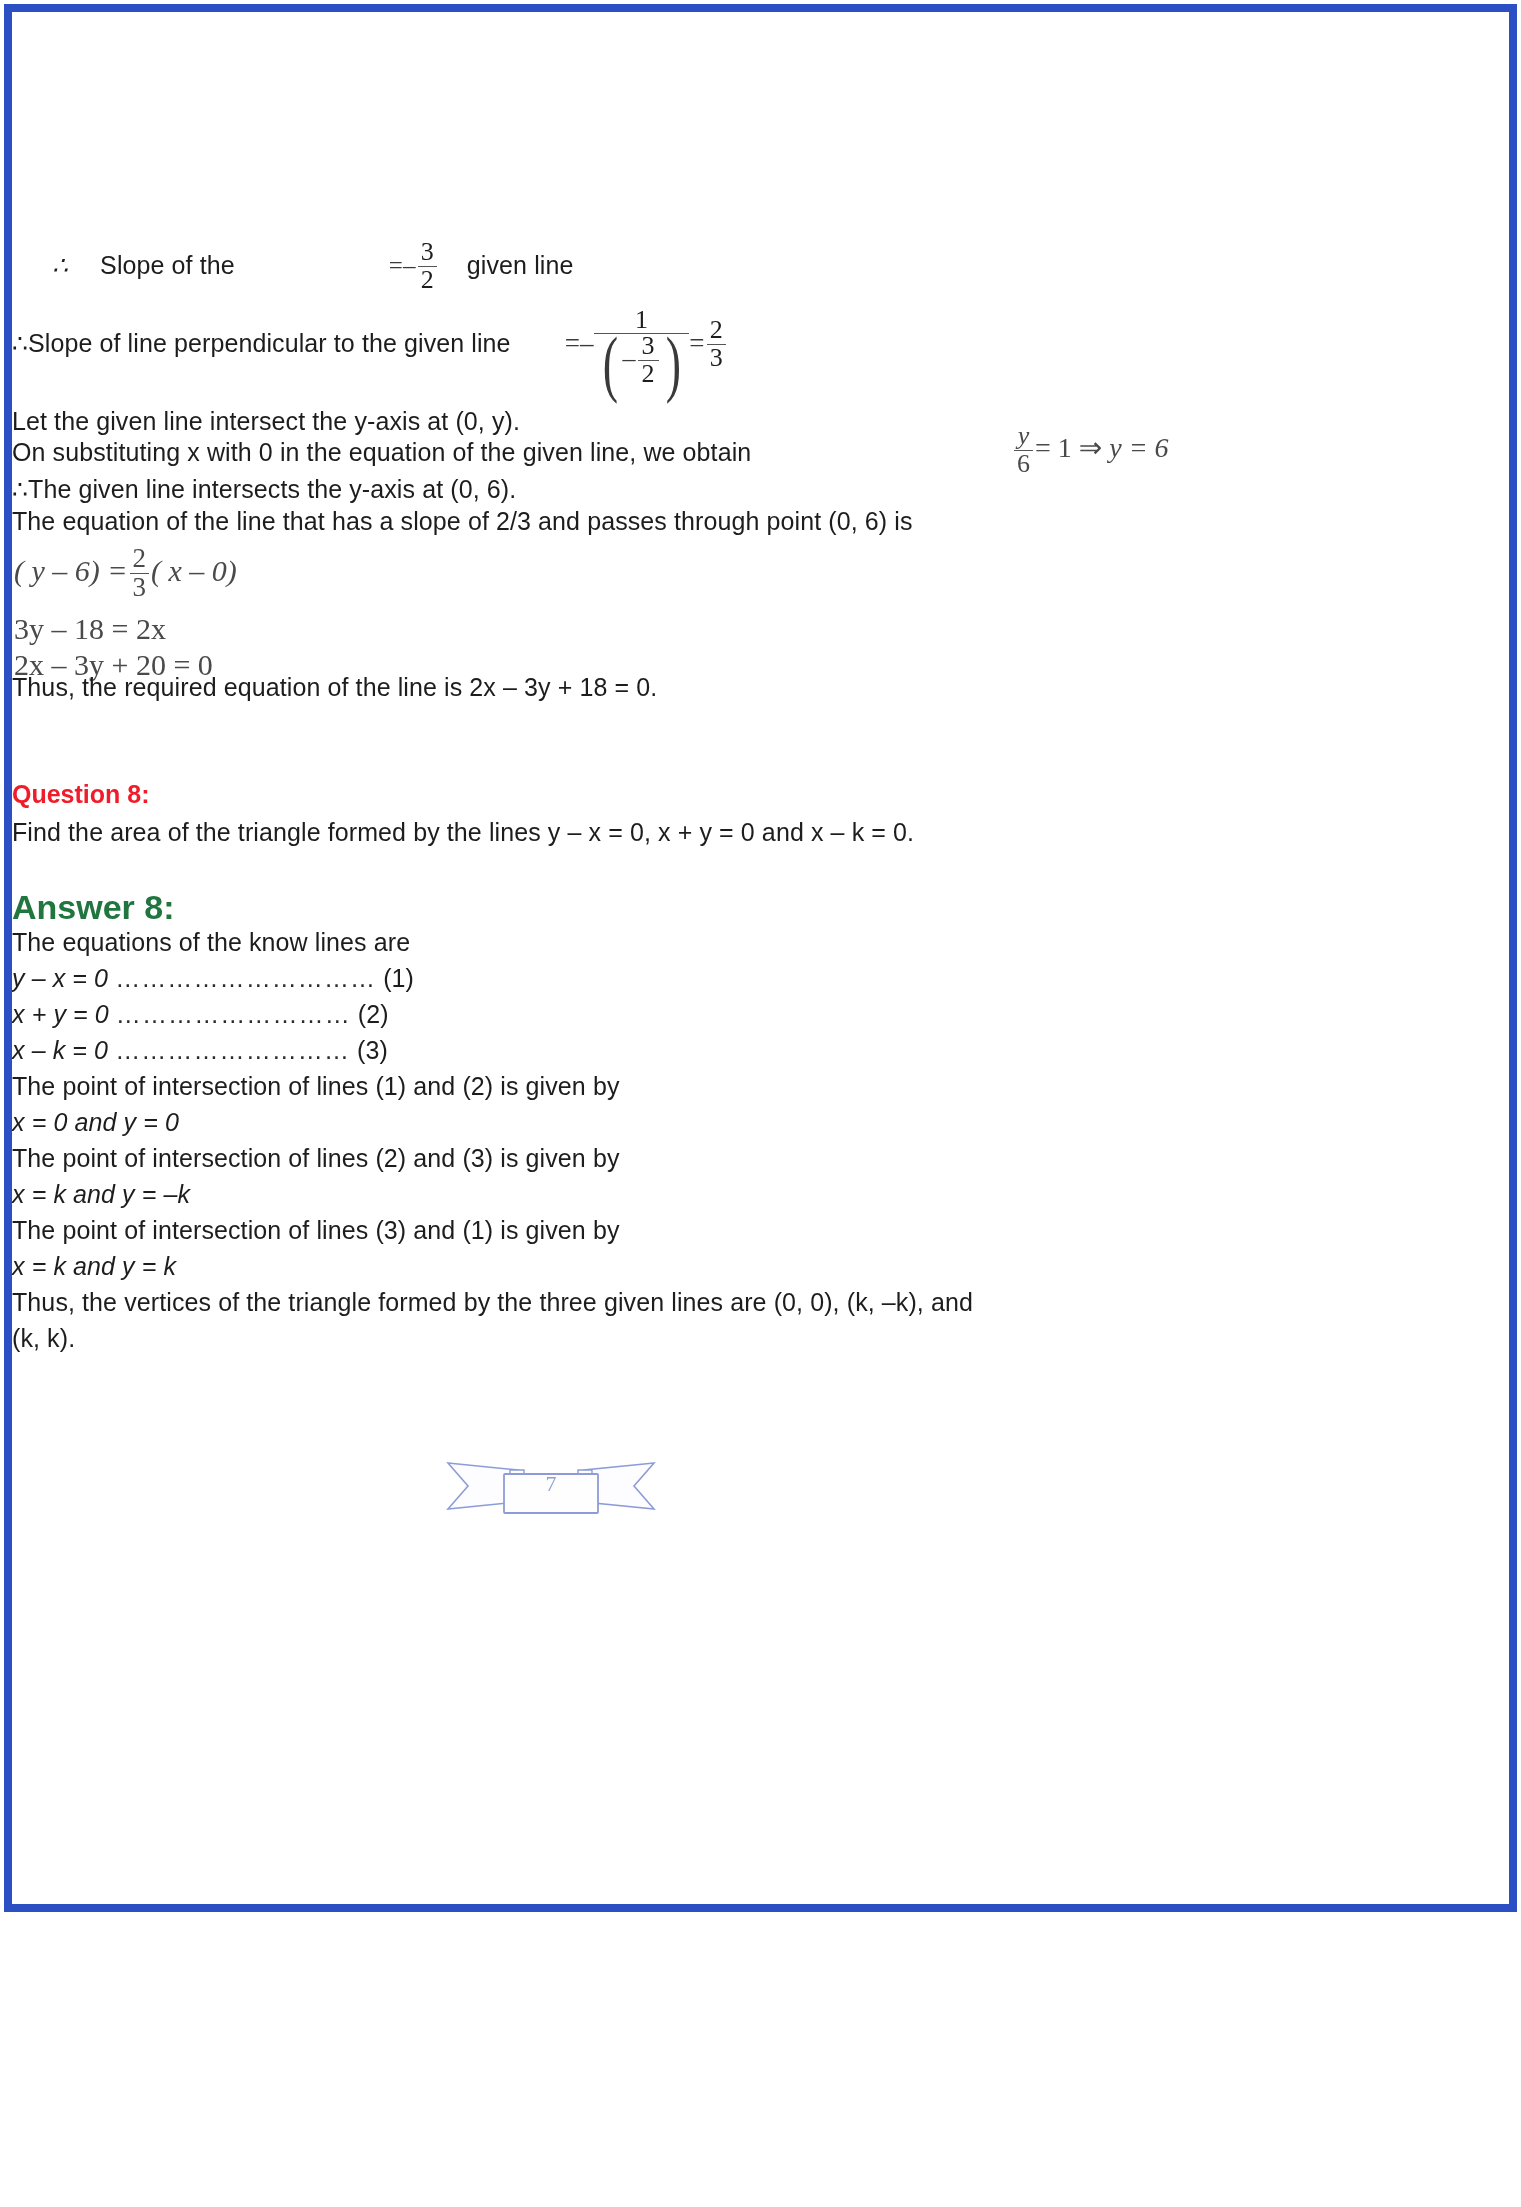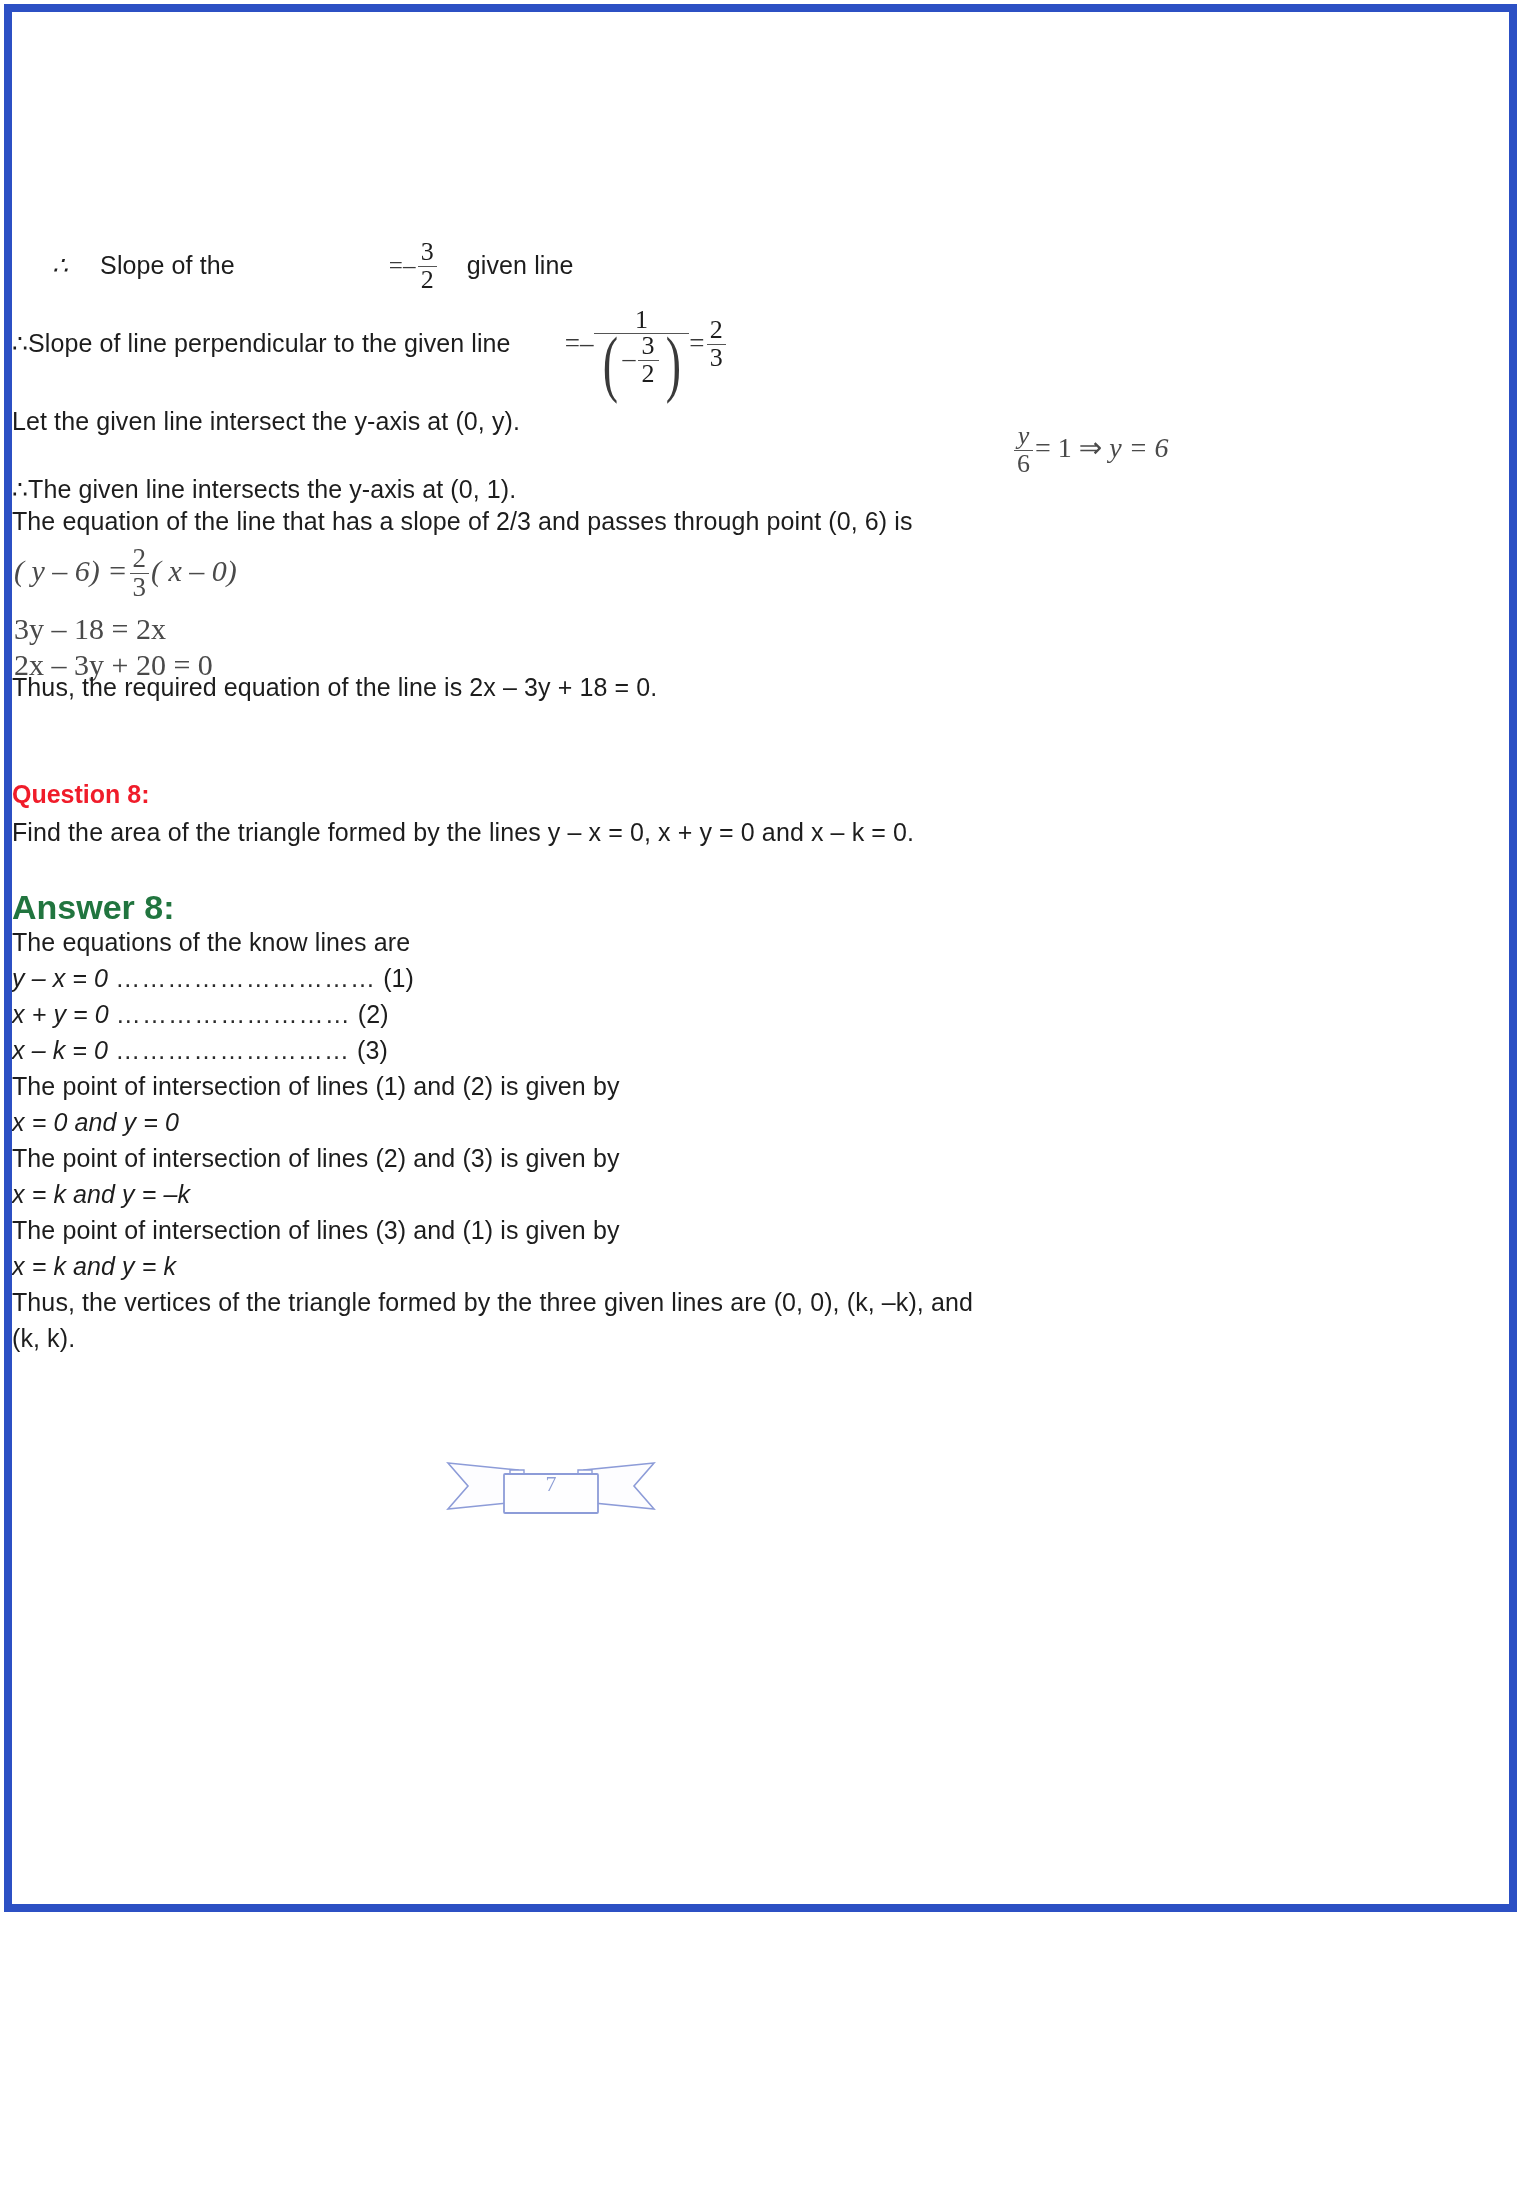--- a/index.html
+++ b/index.html
@@ -174,28 +174,29 @@
     </div>
 
     <div class="txt" style="left:0px; top:292px;">
       <span>∴Slope of line perpendicular to the given line</span>
       <span style="display:inline-block;width:40px"></span>
       <span class="mathserif" style="font-size:27px;">=</span><span class="mathserif" style="font-size:27px;">–</span><span class="stackfrac" style="font-size:26px; top:2px;"><span class="num">1</span><span class="den"><span class="bigparen">(</span><span class="mathserif" style="font-size:26px">–</span><span class="frac" style="font-size:26px"><span class="num">3</span><span class="den">2</span></span><span class="bigparen">)</span></span></span><span class="mathserif" style="font-size:27px;">=</span><span class="frac" style="font-size:26px;"><span class="num">2</span><span class="den">3</span></span>
     </div>
 
     <div class="txt" style="left:0px; top:393px;">Let the given line intersect the y-axis at (0, y).</div>
 
+    <div class="txt" style="left:0px; top:424px;">On substituting x with 0 in the equation of the given line, we obtain</div>
 
     <div class="eqblock" style="left:1000px; top:412px; font-size:28px;">
       <span class="frac" style="font-size:26px;"><span class="num it">y</span><span class="den">6</span></span><span>= 1</span>
       <span>⇒</span>
       <span class="it">y = 6</span>
     </div>
 
-    <div class="txt" style="left:0px; top:461px;">∴The given line intersects the y-axis at (0, 1).</div>
+    <div class="txt" style="left:0px; top:461px;">∴The given line intersects the y-axis at (0, 6).</div>
 
     <div class="txt" style="left:0px; top:493px;">The equation of the line that has a slope of 2/3 and passes through point (0, 6) is</div>
 
     <div class="eqblock" style="left:2px; top:534px;">
       <span class="it">( y – 6) =</span><span class="frac" style="font-size:27px;"><span class="num">2</span><span class="den">3</span></span><span class="it">( x – 0)</span>
     </div>
 
     <div class="eqblock" style="left:2px; top:600px;">3y – 18 = 2x</div>
 
     <div class="eqblock" style="left:2px; top:636px;">2x – 3y + 20 = 0</div>

